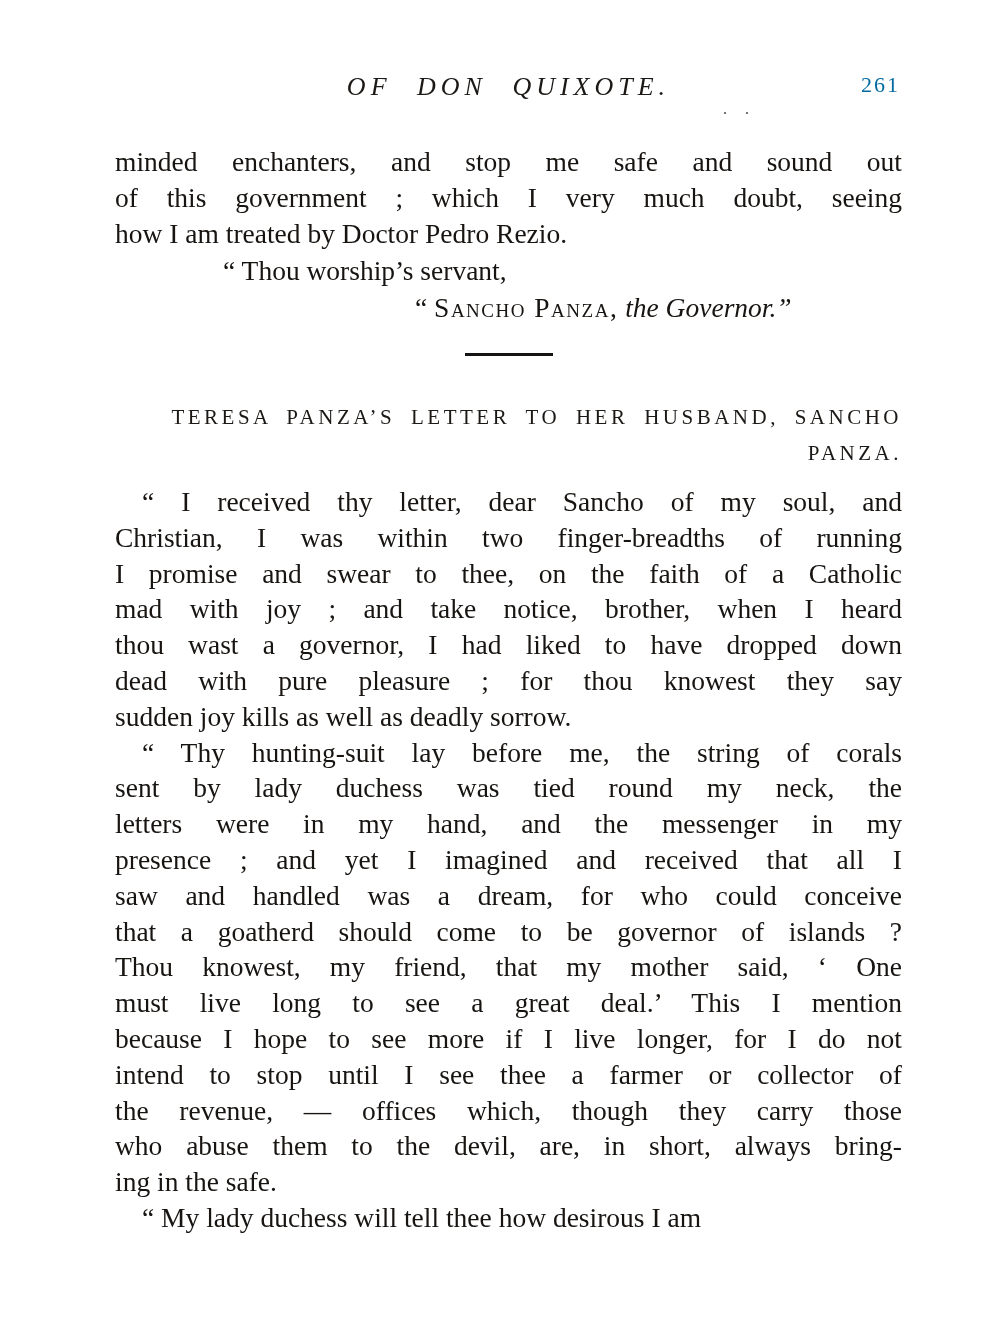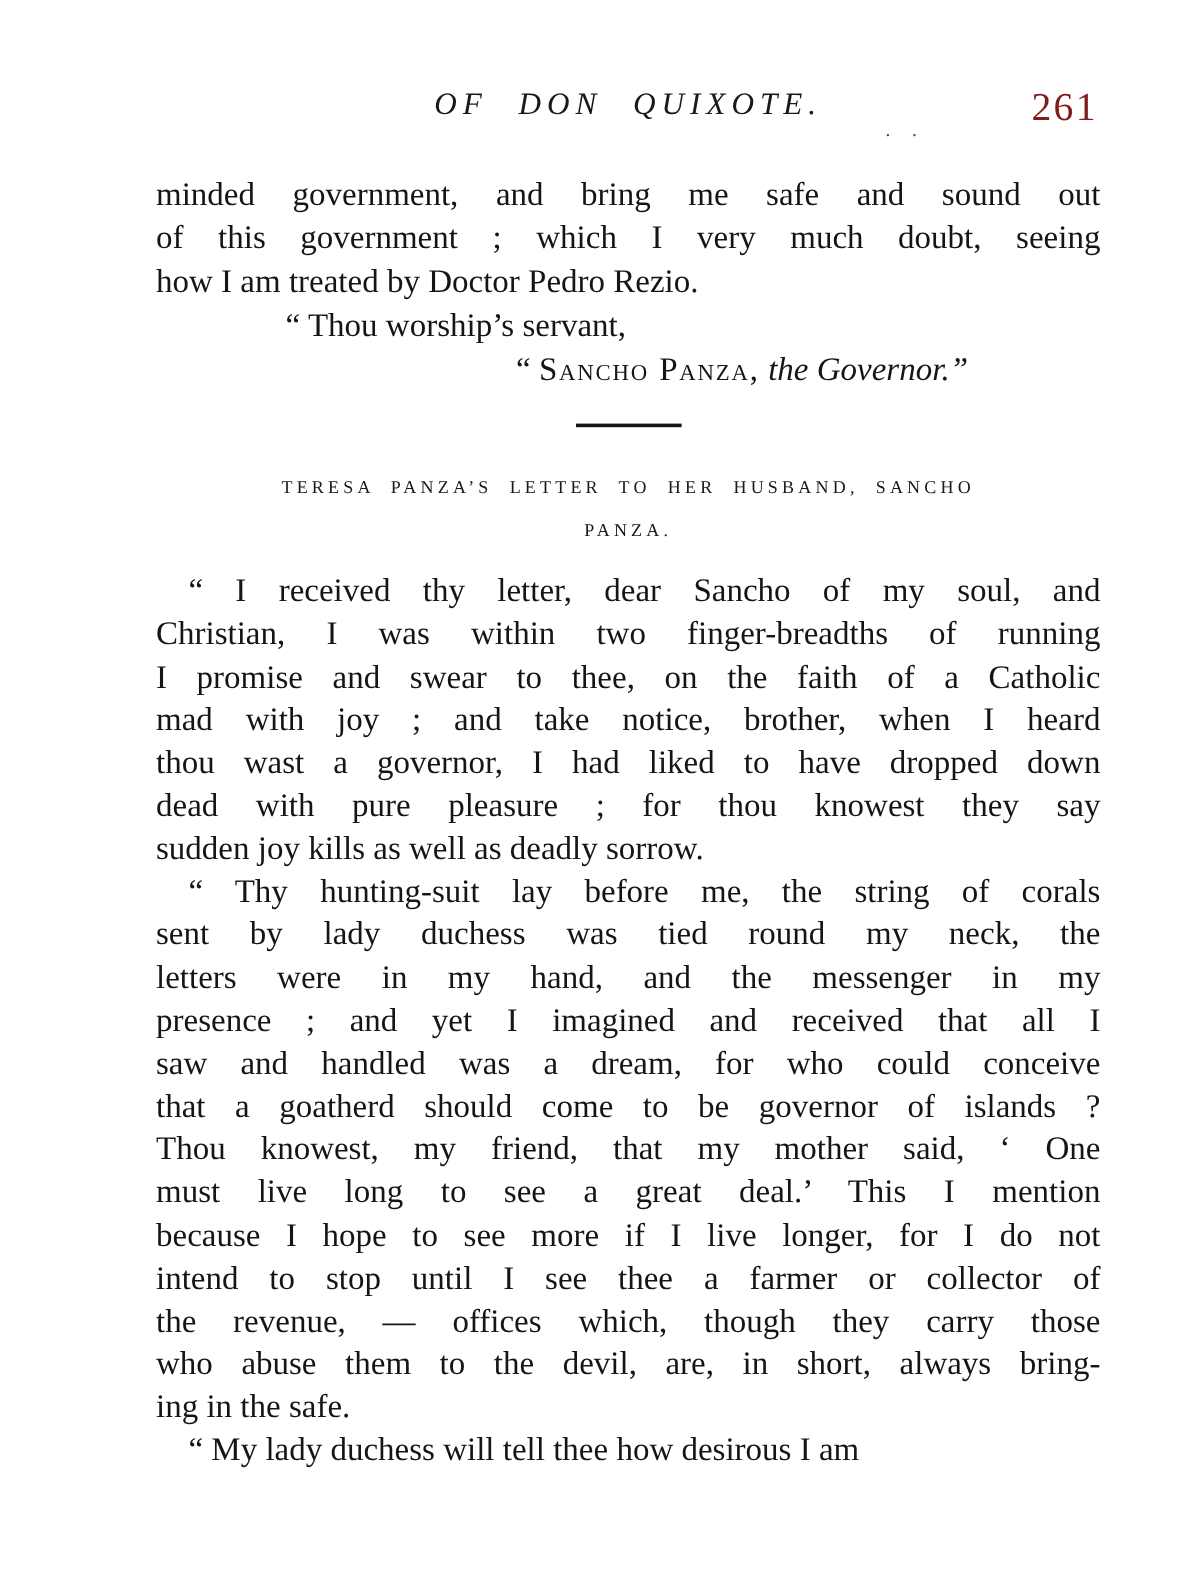--- a/index.html
+++ b/index.html
@@ -11,21 +11,21 @@
     position: relative;
     width: 1000px;
     height: 1318px;
     background: #ffffff;
     color: #171411;
     font-family: "Liberation Serif", "DejaVu Serif", serif;
     overflow: hidden;
   }
   .content {
     position: absolute;
-    left: 130px;
+    left: 115px;
     top: 0;
     width: 787px;
   }
   .page-header {
     position: relative;
     margin-top: 72px;
     margin-bottom: 38px;
     height: 34px;
   }
   .running-title {
@@ -33,23 +33,23 @@
     font-style: italic;
     font-size: 26px;
     letter-spacing: 5px;
     word-spacing: 14px;
     color: #1b1815;
   }
   .page-number {
     position: absolute;
     right: 2px;
     top: 0;
-    font-size: 33px;
+    font-size: 22px;
     letter-spacing: 2px;
-    color: #7f1d1d;
+    color: #0369a1;
   }
   .scan-dots {
     position: absolute;
     left: 608px;
     top: 28px;
     font-size: 16px;
     letter-spacing: 7px;
     color: #4a4a4a;
   }
   .para {
@@ -86,47 +86,47 @@
     font-style: italic;
     margin-top: 37px;
   }
   .divider {
     width: 88px;
     border: 0;
     border-top: 3px solid #161412;
     margin: 27px auto 0 auto;
   }
   .section-heading {
-    font-size: 15px;
+    font-size: 21px;
     font-weight: normal;
     letter-spacing: 3.5px;
     word-spacing: 7px;
-    text-align: center;
+    text-align: right;
     line-height: 36px;
-    margin: 33px 0 13px 0;
+    margin: 43px 0 13px 0;
     color: #1b1815;
   }
   .heading-line {
     display: block;
   }
 </style>
 </head>
 <body>
 
 <div class="page">
   <div class="content">
 
     <header class="page-header">
       <div class="running-title">OF DON QUIXOTE.</div>
       <div class="page-number">261</div>
       <div class="scan-dots">. .</div>
     </header>
 
     <section class="para">
-        <div class="line">minded government, and bring me safe and sound out</div>
+        <div class="line">minded enchanters, and stop me safe and sound out</div>
         <div class="line">of this government ; which I very much doubt, seeing</div>
         <div class="line last">how I am treated by Doctor Pedro Rezio.</div>
       </section>
 
     <div class="signoff">“ Thou worship’s servant,</div>
 
     <div class="signature"><span>“ </span><span class="smallcaps">Sancho Panza,</span><span class="italic"> the Governor.”</span></div>
 
     <hr class="divider">
 

